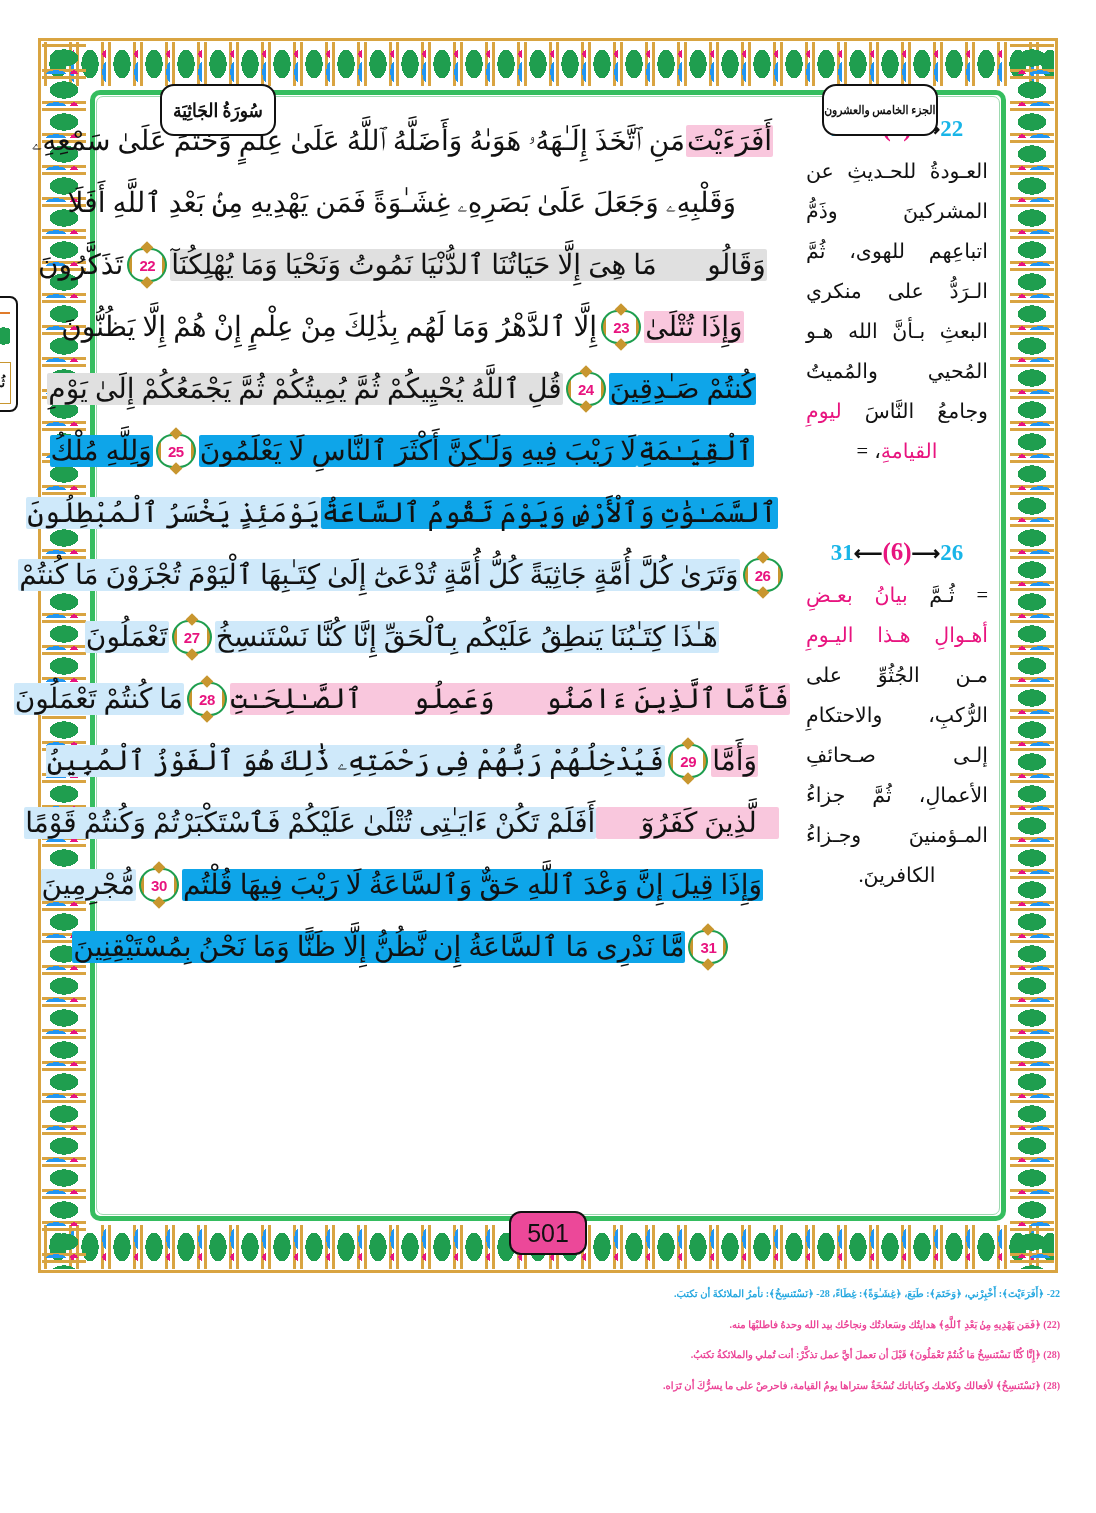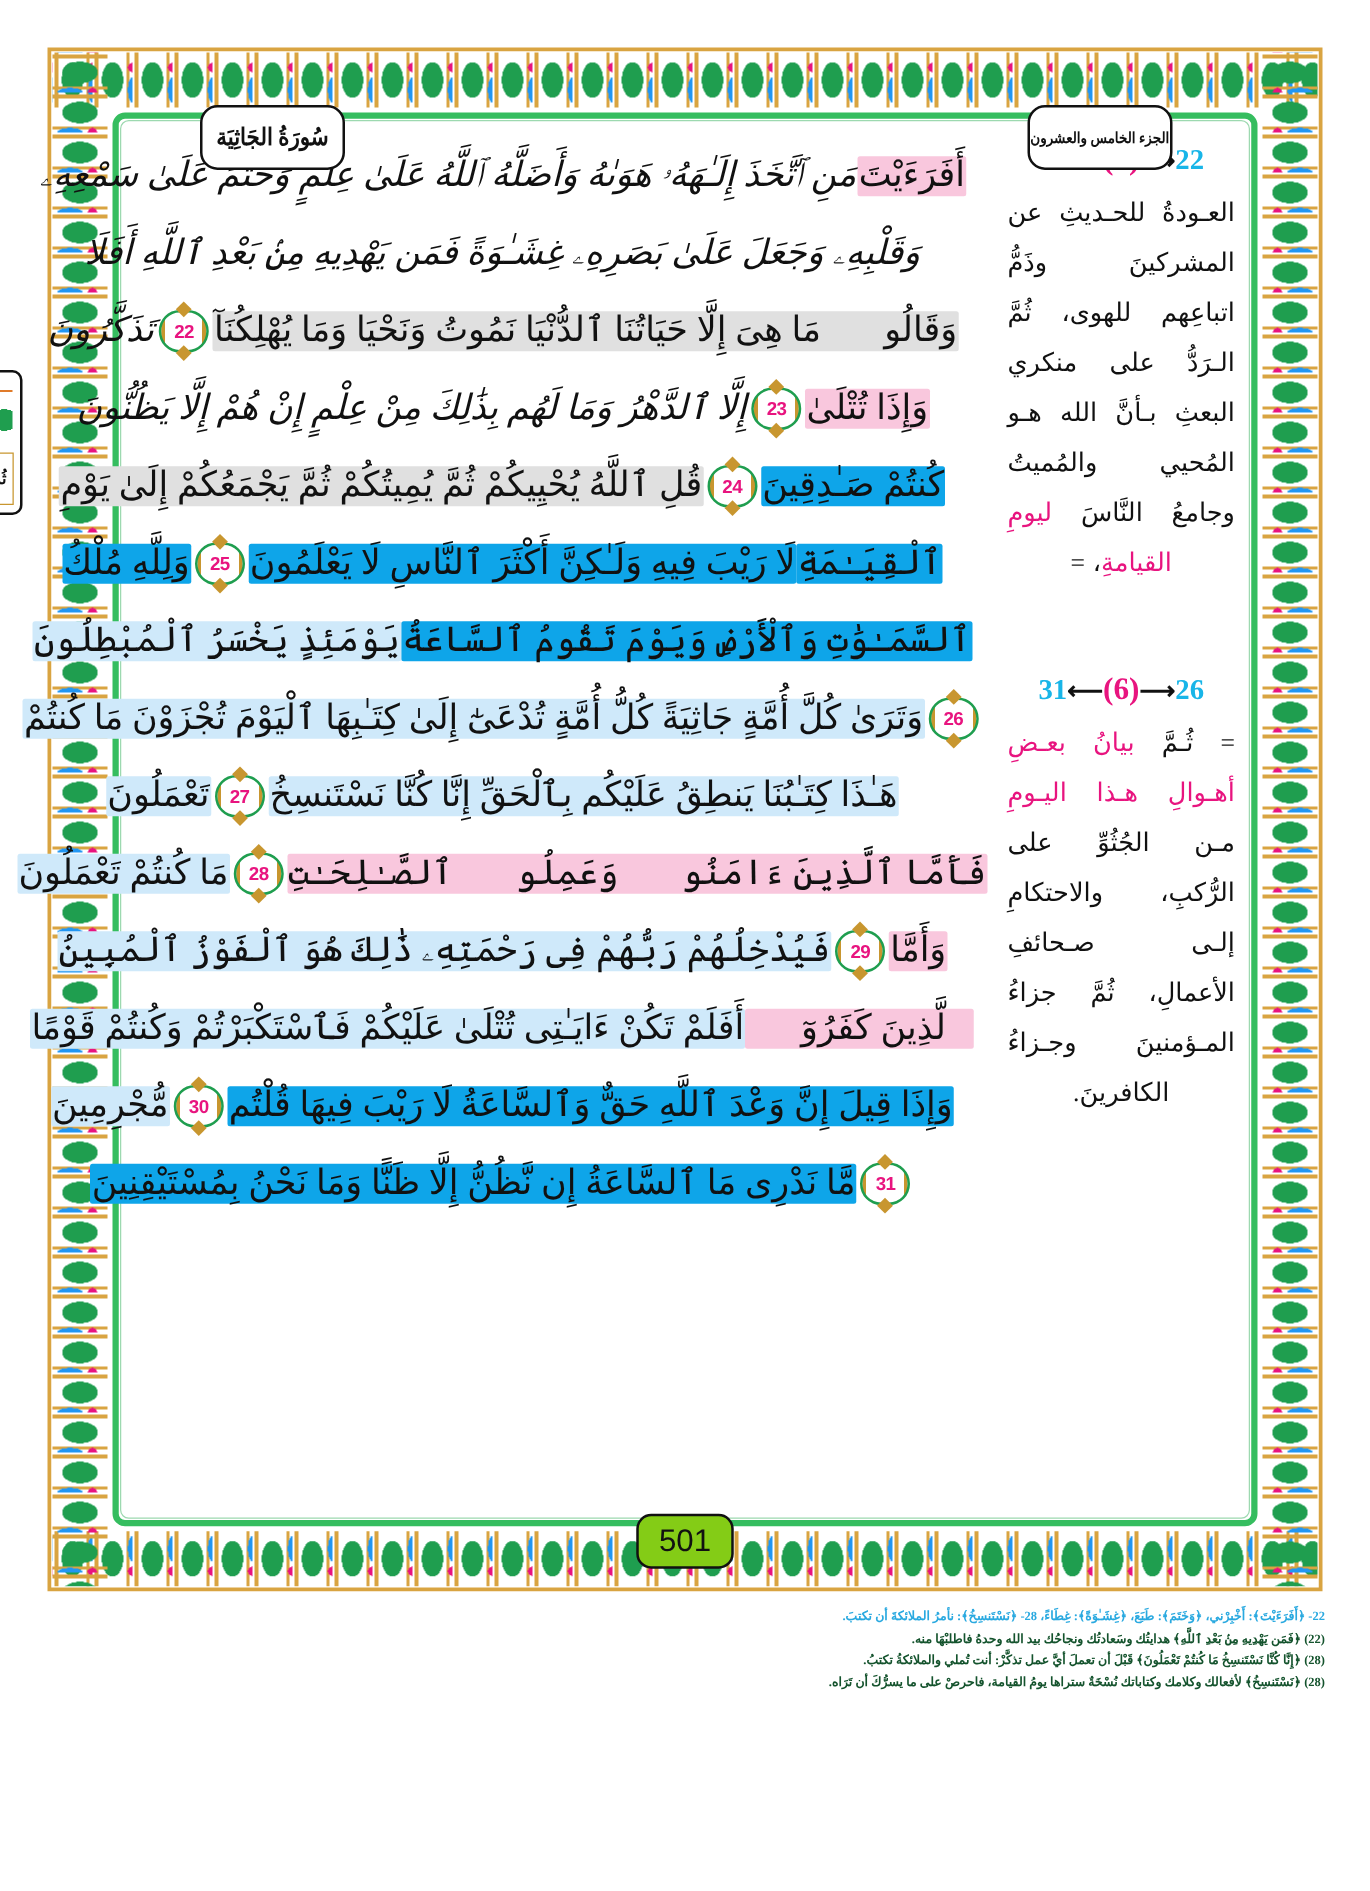--- a/index.html
+++ b/index.html
@@ -94,21 +94,21 @@
   .cart-surah span{font-size:19px;}
   .cart-juz{right:120px;width:116px;}
   .cart-juz span{font-size:12px;}
 
   
   .pagenum{
     position:absolute;
     left:50%;transform:translateX(-50%);
     bottom:18px;
     width:74px;height:40px;
-    background:#84cc16;
+    background:#ec4899;
     border:2.5px solid #111;
     border-radius:12px;
     display:flex;align-items:center;justify-content:center;
     font-family:"Liberation Sans", sans-serif;
     font-size:25px;color:#111;
     z-index:6;
   }
 
   
   .content{
@@ -176,21 +176,21 @@
     align-items:center;
     justify-content:center;
     white-space:nowrap;
     letter-spacing:-0.5px;
   }
   .ayah-line .seg{padding:2px 1px;border-radius:2px;}
   .hl-pink{background:#f9c7dd;}
   .hl-yellow{background:#0ea5e9;}
   .hl-blue{background:#cfe9fa;}
   .hl-grey{background:#e0e0e0;}
-  .hl-none{background:transparent;font-style:italic;}
+  .hl-none{background:transparent;}
 
   
   .vmark{
     display:inline-flex;
     align-items:center;justify-content:center;
     width:40px;height:34px;
     margin:0 3px;
     position:relative;
     vertical-align:middle;
     flex:0 0 auto;
@@ -260,21 +260,21 @@
     text-align:right;
   }
   .fn{
     font-family:"Liberation Serif", serif;
     font-size:10px;
     line-height:1.75;
     white-space:nowrap;
     font-weight:700;
   }
   .fn-blue{color:#29a9e0;}
-  .fn-pink{color:#14532d;}
+  .fn-pink{color:#ec4899;margin-top:13px;}
 </style>
 </head>
 <body>
 
 <div class="page">
 
   <div class="frame">
     <div class="band band-outer"></div>
     <div class="orn orn-h orn-top"></div>
     <div class="orn orn-h orn-bottom"></div>

